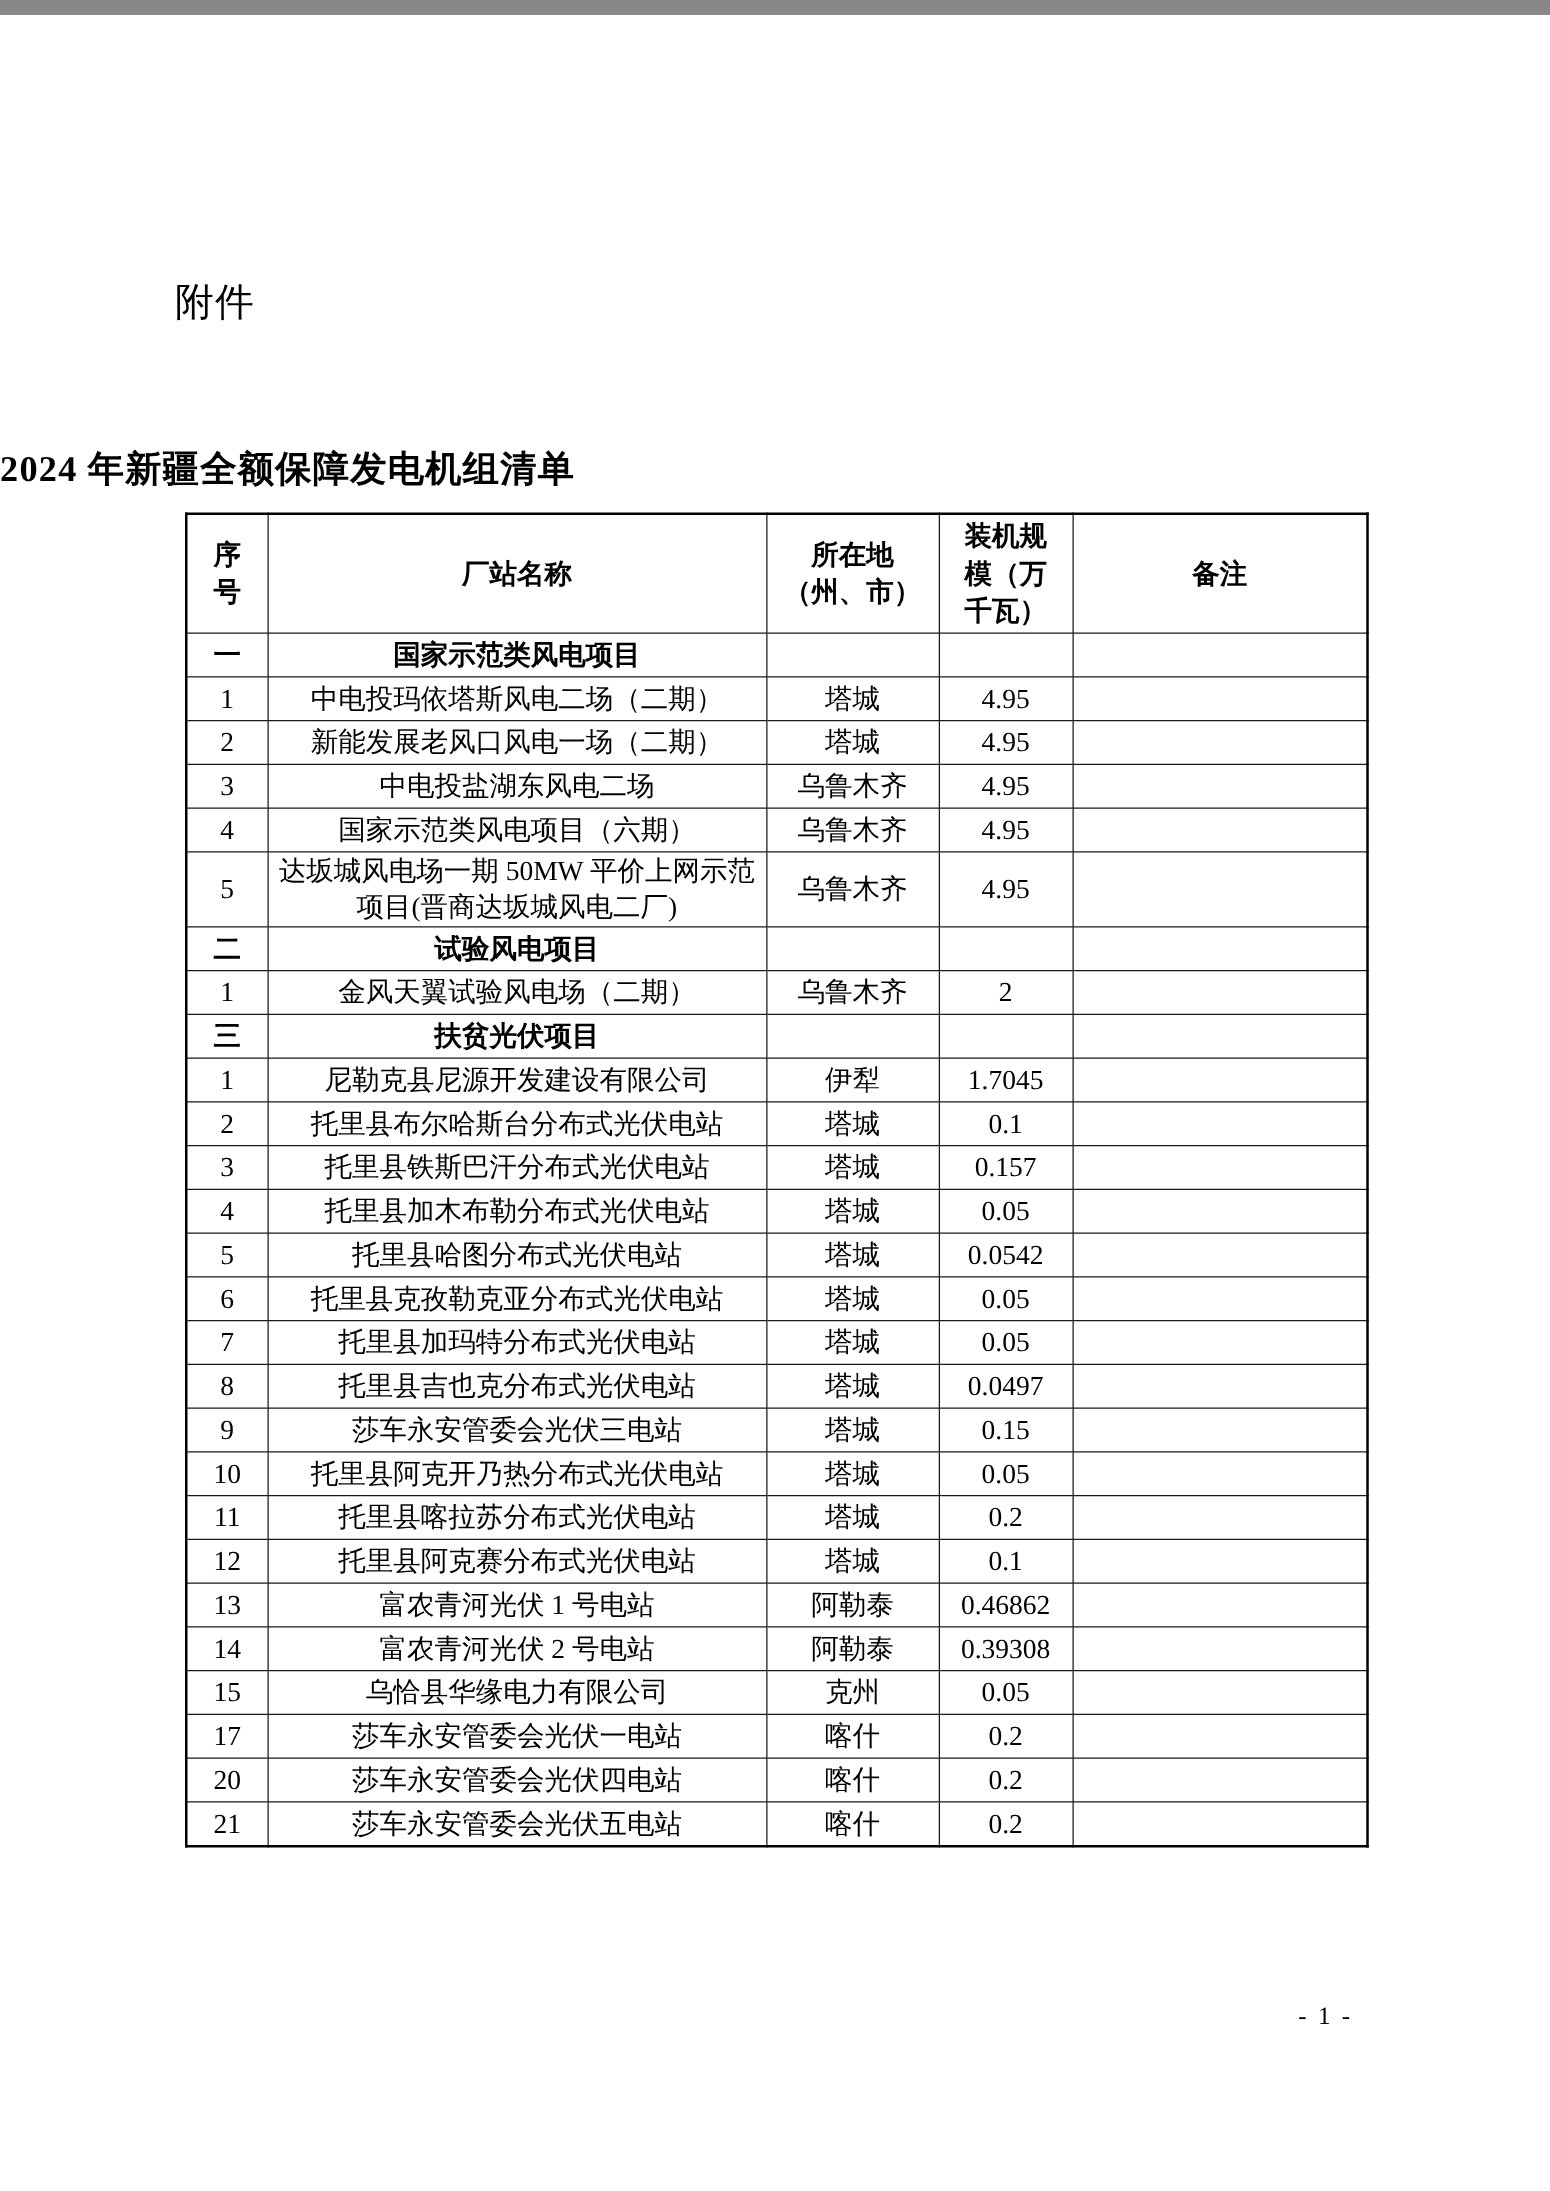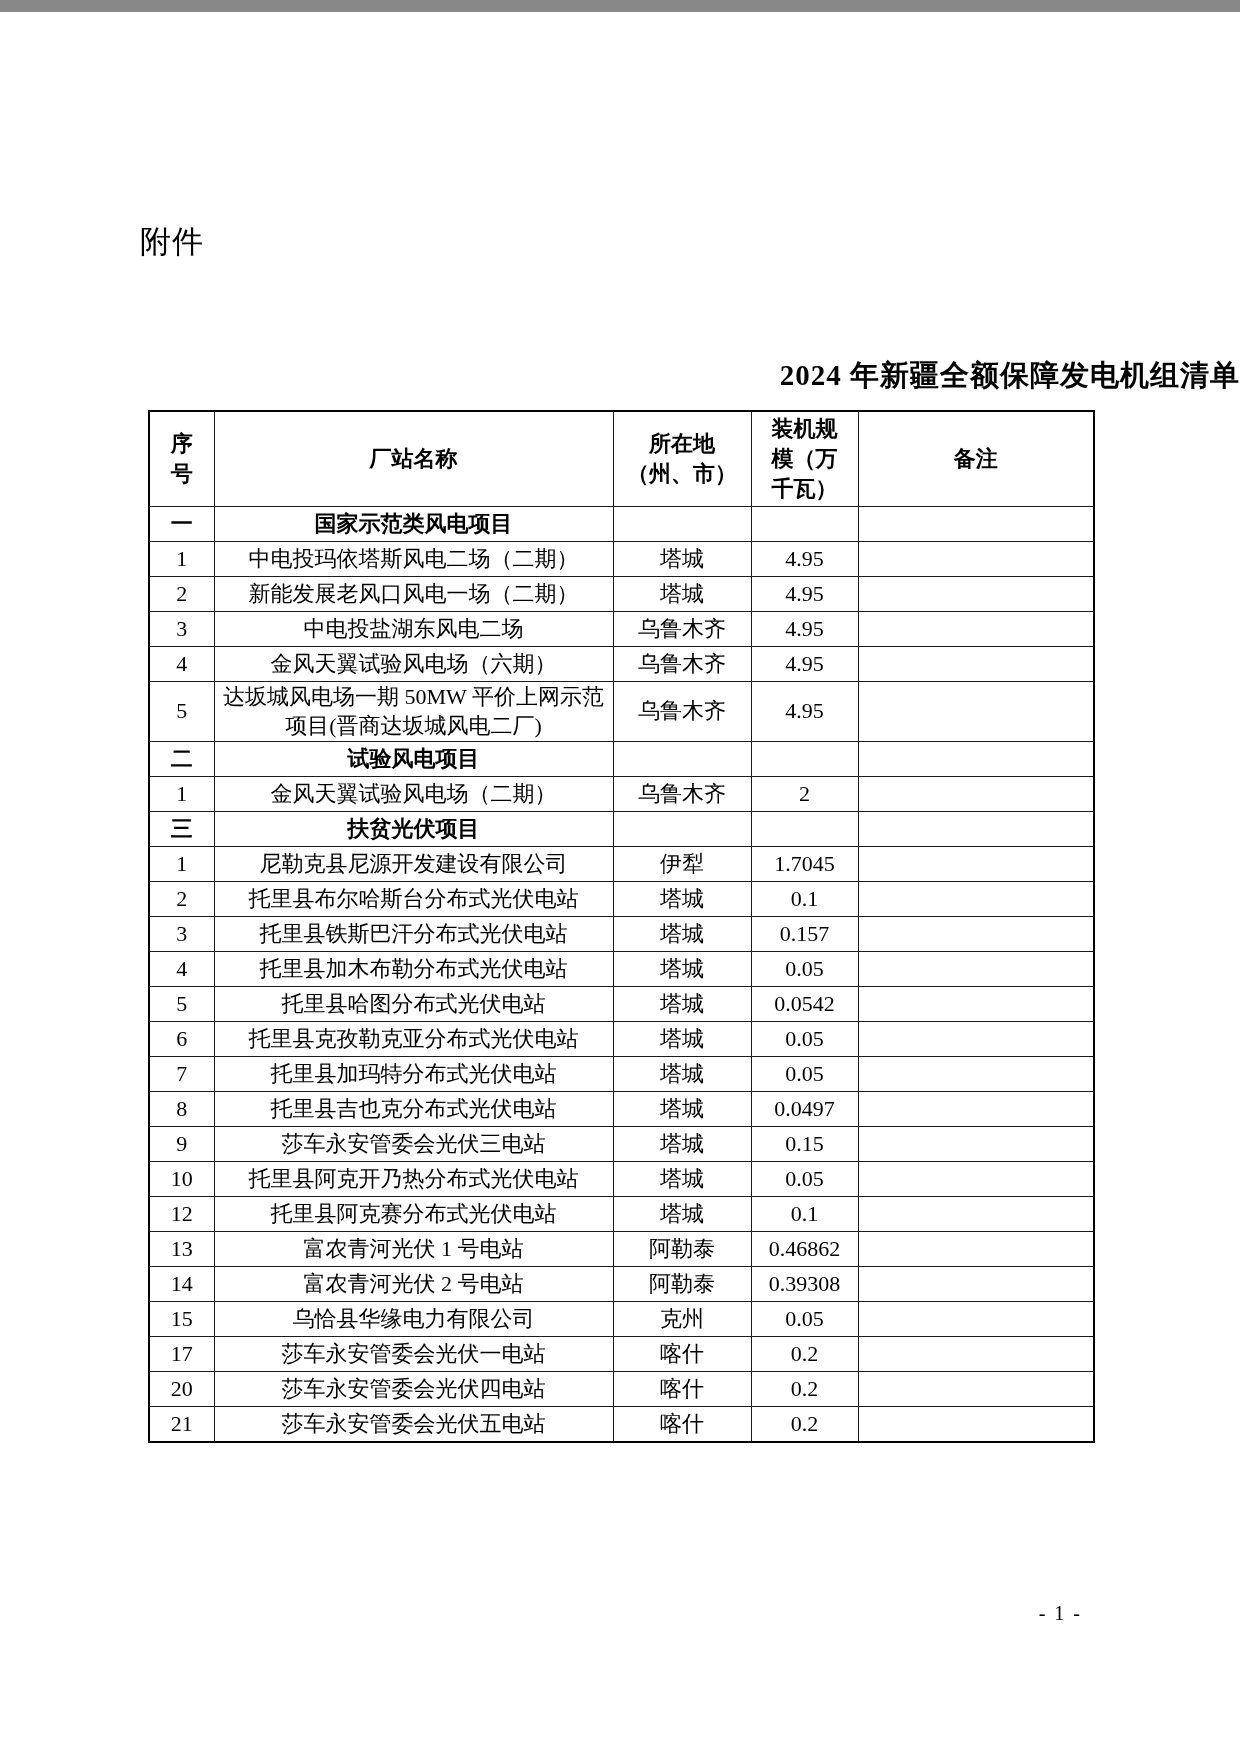--- a/index.html
+++ b/index.html
@@ -14,21 +14,21 @@
     overflow:hidden;
   }
   .attachment{
     position:absolute;left:140px;top:210px;
     font-family:"Liberation Sans","DejaVu Sans",sans-serif;
     font-size:31px;line-height:40px;font-weight:500;
     letter-spacing:1px;
   }
   .doc-title{
     position:absolute;left:0;top:344px;width:1240px;
-    text-align:right;
+    text-align:left;
     font-size:29px;font-weight:bold;
     letter-spacing:1px;
   }
   table.list{
     position:absolute;left:148px;top:398px;
     border-collapse:collapse;
     table-layout:fixed;
     width:945px;
   }
   table.list td,table.list th{
@@ -110,21 +110,21 @@
         </tr>
         <tr>
           <td class="num">3</td>
           <td class="c-name">中电投盐湖东风电二场</td>
           <td>乌鲁木齐</td>
           <td class="num">4.95</td>
           <td></td>
         </tr>
         <tr>
           <td class="num">4</td>
-          <td class="c-name">金风天翼试验风电场（六期）</td>
+          <td class="c-name">国家示范类风电项目（六期）</td>
           <td>乌鲁木齐</td>
           <td class="num">4.95</td>
           <td></td>
         </tr>
         <tr>
           <td class="num">5</td>
           <td class="c-name">达坂城风电场一期 50MW 平价上网示范项目(晋商达坂城风电二厂)</td>
           <td>乌鲁木齐</td>
           <td class="num">4.95</td>
           <td></td>
@@ -214,20 +214,27 @@
           <td></td>
         </tr>
         <tr>
           <td class="num">10</td>
           <td class="c-name">托里县阿克开乃热分布式光伏电站</td>
           <td>塔城</td>
           <td class="num">0.05</td>
           <td></td>
         </tr>
         <tr>
+          <td class="num">11</td>
+          <td class="c-name">托里县喀拉苏分布式光伏电站</td>
+          <td>塔城</td>
+          <td class="num">0.2</td>
+          <td></td>
+        </tr>
+        <tr>
           <td class="num">12</td>
           <td class="c-name">托里县阿克赛分布式光伏电站</td>
           <td>塔城</td>
           <td class="num">0.1</td>
           <td></td>
         </tr>
         <tr>
           <td class="num">13</td>
           <td class="c-name">富农青河光伏 1 号电站</td>
           <td>阿勒泰</td>

